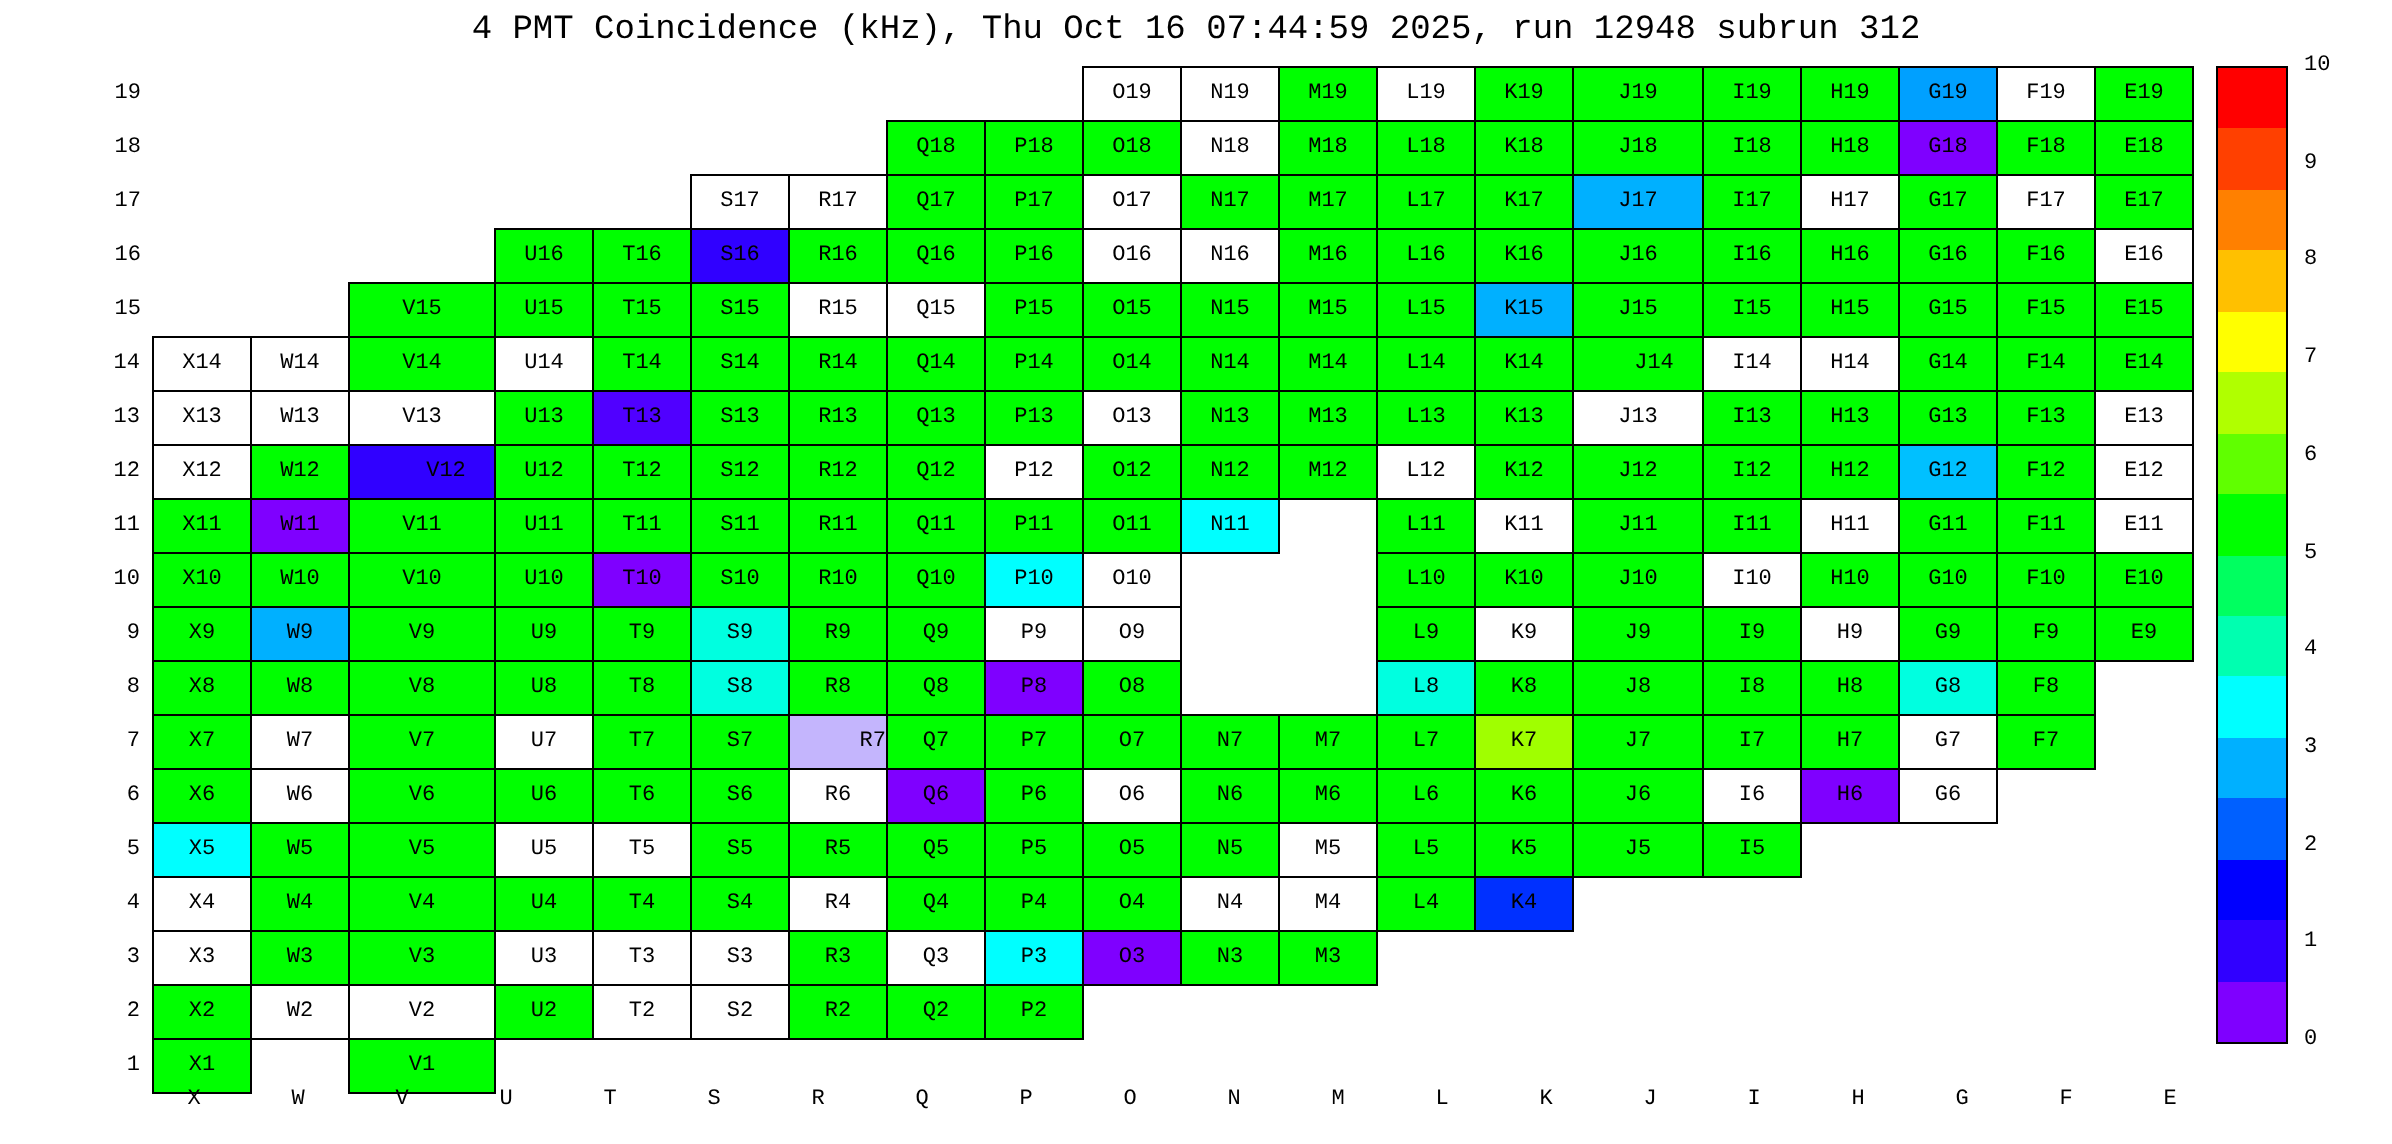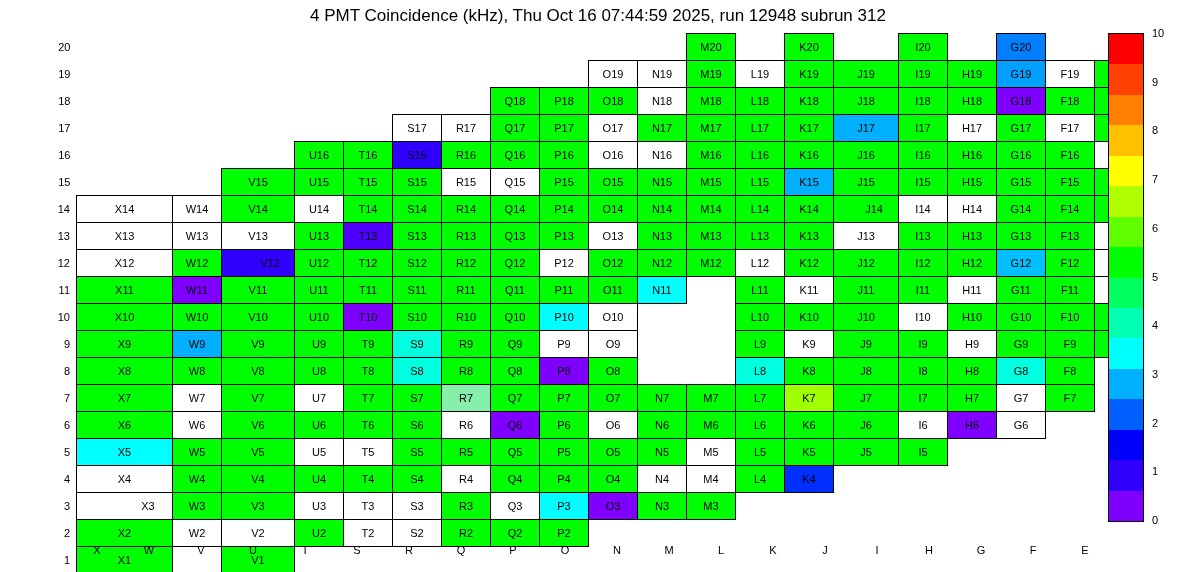--- a/index.html
+++ b/index.html
@@ -1,17 +1,17 @@
 <!DOCTYPE html>
 <html><head>
 <meta charset="utf-8">
 <style>
   html,body{margin:0;padding:0;}
   body{width:1196px;height:572px;background:#ffffff;font-family:"Liberation Sans",sans-serif;overflow:hidden;}
-  #root{position:relative;width:1196px;height:572px;}
+  #root{position:relative;width:1196px;height:572px;font-family:Liberation Mono, monospace;}
   #title{position:absolute;top:6px;left:0;width:1196px;text-align:center;font-size:17px;color:#000;}
   #plot{position:absolute;left:45px;top:33px;}
   table.grid{border-collapse:collapse;}
   table.grid td.cell{width:48px;height:25px;border:1px solid #000;text-align:center;font-size:11px;color:#000;padding:0;}
   table.grid td.ylab{width:24px;height:25px;border:none;text-align:right;padding-right:6px;font-size:11px;color:#000;}
   #xaxis{position:absolute;left:45px;top:543px;}
   #xaxis table{border-collapse:collapse;}
   #xaxis td{width:50px;text-align:center;font-size:11px;color:#000;}
   #cbar{position:absolute;left:1108px;top:33px;width:34px;height:487px;border:1px solid #000;}
   #cbar div.seg{width:100%;}
@@ -21,43 +21,20 @@
 </head>
 <body>
 
 <div id="root">
 
   <div id="title">4 PMT Coincidence (kHz), Thu Oct 16 07:44:59 2025, run 12948 subrun 312</div>
 
   <div id="plot">
     <table class="grid">
       <tbody id="grid-body">
-          <tr>
-            <td class="ylab">20</td>
-            <td class="cell" style="background: rgb(255, 255, 255); border: none;"></td>
-            <td class="cell" style="background: rgb(255, 255, 255); border: none;"></td>
-            <td class="cell" style="background: rgb(255, 255, 255); border: none;"></td>
-            <td class="cell" style="background: rgb(255, 255, 255); border: none;"></td>
-            <td class="cell" style="background: rgb(255, 255, 255); border: none;"></td>
-            <td class="cell" style="background: rgb(255, 255, 255); border: none;"></td>
-            <td class="cell" style="background: rgb(255, 255, 255); border: none;"></td>
-            <td class="cell" style="background: rgb(255, 255, 255); border: none;"></td>
-            <td class="cell" style="background: rgb(255, 255, 255); border: none;"></td>
-            <td class="cell" style="background: rgb(255, 255, 255); border: none;"></td>
-            <td class="cell" style="background: rgb(255, 255, 255); border: none;"></td>
-            <td class="cell" style="background: rgb(0, 255, 0);">M20</td>
-            <td class="cell" style="background: rgb(255, 255, 255); border: none;"></td>
-            <td class="cell" style="background: rgb(0, 255, 0);">K20</td>
-            <td class="cell" style="background: rgb(255, 255, 255); border: none;"></td>
-            <td class="cell" style="background: rgb(0, 255, 0);">I20</td>
-            <td class="cell" style="background: rgb(255, 255, 255); border: none;"></td>
-            <td class="cell" style="background: rgb(0, 128, 255);">G20</td>
-            <td class="cell" style="background: rgb(255, 255, 255); border: none;"></td>
-            <td class="cell" style="background: rgb(255, 255, 255); border: none;"></td>
-          </tr>
           <tr>
             <td class="ylab">19</td>
             <td class="cell" style="background: rgb(255, 255, 255); border: none;"></td>
             <td class="cell" style="background: rgb(255, 255, 255); border: none;"></td>
             <td class="cell" style="background: rgb(255, 255, 255); border: none;"></td>
             <td class="cell" style="background: rgb(255, 255, 255); border: none;"></td>
             <td class="cell" style="background: rgb(255, 255, 255); border: none;"></td>
             <td class="cell" style="background: rgb(255, 255, 255); border: none;"></td>
             <td class="cell" style="background: rgb(255, 255, 255); border: none;"></td>
             <td class="cell" style="background: rgb(255, 255, 255); border: none;"></td>
@@ -328,21 +305,21 @@
             <td class="cell" style="background: rgb(255, 255, 255); border: none;"></td>
           </tr>
           <tr>
             <td class="ylab">7</td>
             <td class="cell" style="background: rgb(0, 255, 0);">X7</td>
             <td class="cell" style="background: rgb(255, 255, 255);">W7</td>
             <td class="cell" style="background: rgb(0, 255, 0);">V7</td>
             <td class="cell" style="background: rgb(255, 255, 255);">U7</td>
             <td class="cell" style="background: rgb(0, 255, 0);">T7</td>
             <td class="cell" style="background: rgb(0, 255, 0);">S7</td>
-            <td class="cell" style="background: #86efac;">R7</td>
+            <td class="cell" style="background: #c4b5fd; text-align: right;">R7</td>
             <td class="cell" style="background: rgb(0, 255, 0);">Q7</td>
             <td class="cell" style="background: rgb(0, 255, 0);">P7</td>
             <td class="cell" style="background: rgb(0, 255, 0);">O7</td>
             <td class="cell" style="background: rgb(0, 255, 0);">N7</td>
             <td class="cell" style="background: rgb(0, 255, 0);">M7</td>
             <td class="cell" style="background: rgb(0, 255, 0);">L7</td>
             <td class="cell" style="background: rgb(160, 255, 0);">K7</td>
             <td class="cell" style="background: rgb(0, 255, 0);">J7</td>
             <td class="cell" style="background: rgb(0, 255, 0);">I7</td>
             <td class="cell" style="background: rgb(0, 255, 0);">H7</td>
@@ -414,21 +391,21 @@
             <td class="cell" style="background: rgb(0, 48, 255);">K4</td>
             <td class="cell" style="background: rgb(255, 255, 255); border: none;"></td>
             <td class="cell" style="background: rgb(255, 255, 255); border: none;"></td>
             <td class="cell" style="background: rgb(255, 255, 255); border: none;"></td>
             <td class="cell" style="background: rgb(255, 255, 255); border: none;"></td>
             <td class="cell" style="background: rgb(255, 255, 255); border: none;"></td>
             <td class="cell" style="background: rgb(255, 255, 255); border: none;"></td>
           </tr>
           <tr>
             <td class="ylab">3</td>
-            <td class="cell" style="background: rgb(255, 255, 255); padding-left: 47px;">X3</td>
+            <td class="cell" style="background: rgb(255, 255, 255);">X3</td>
             <td class="cell" style="background: rgb(0, 255, 0);">W3</td>
             <td class="cell" style="background: rgb(0, 255, 0);">V3</td>
             <td class="cell" style="background: rgb(255, 255, 255);">U3</td>
             <td class="cell" style="background: rgb(255, 255, 255);">T3</td>
             <td class="cell" style="background: rgb(255, 255, 255);">S3</td>
             <td class="cell" style="background: rgb(0, 255, 0);">R3</td>
             <td class="cell" style="background: rgb(255, 255, 255);">Q3</td>
             <td class="cell" style="background: rgb(0, 255, 255);">P3</td>
             <td class="cell" style="background: rgb(127, 0, 255);">O3</td>
             <td class="cell" style="background: rgb(0, 255, 0);">N3</td>

